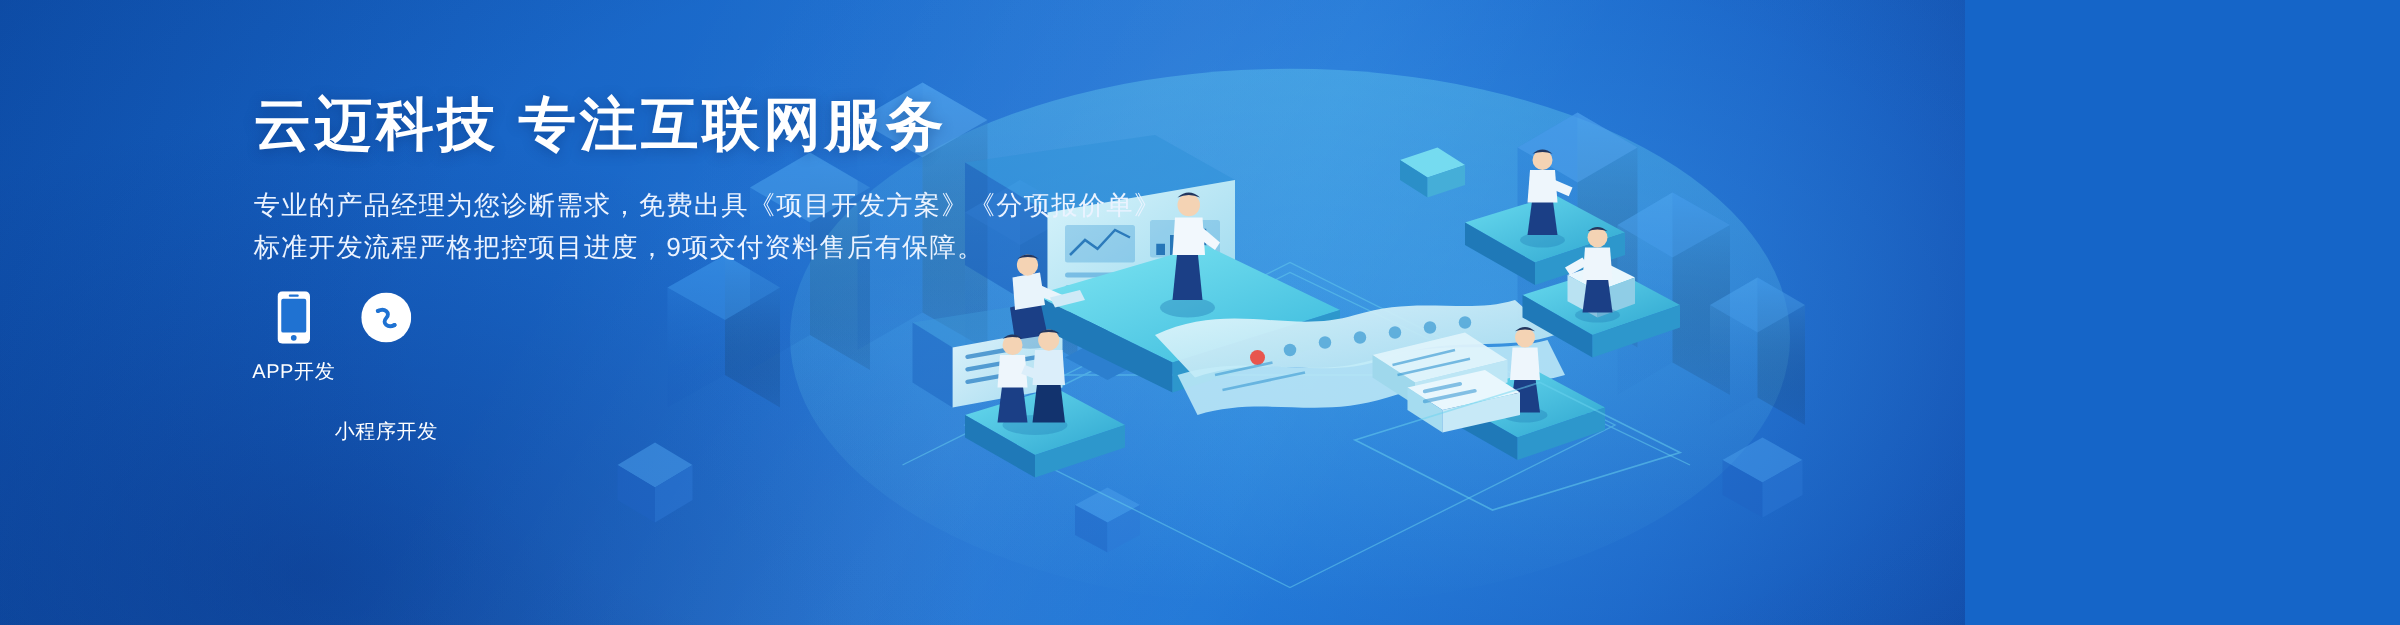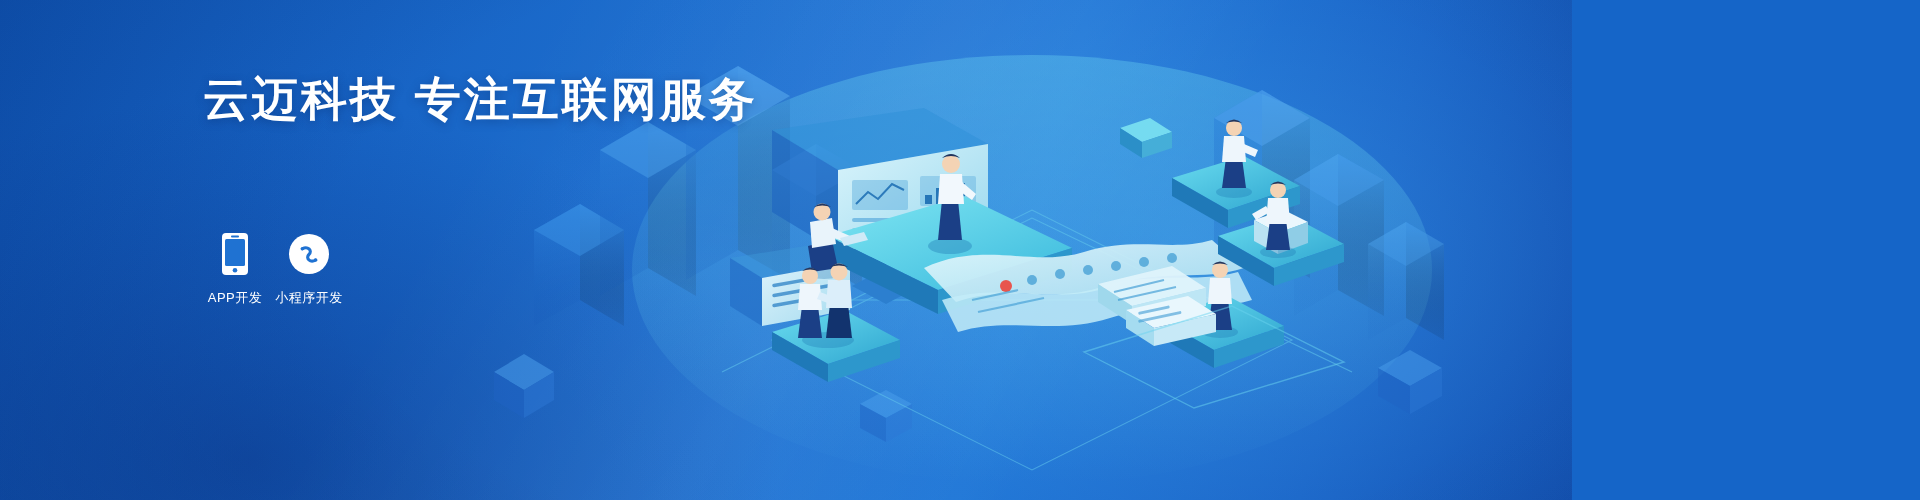--- a/index.html
+++ b/index.html
@@ -74,29 +74,29 @@
   }
   .svc-icon {
     height:44px;
     display:flex;
     align-items:center;
     justify-content:center;
   }
   .svc-icon svg { display:block; fill:#ffffff; }
   .svc-label {
     margin-top:14px;
-    font-size:13px;
+    font-size:16px;
     line-height:16px;
     color:#ffffff;
     white-space:nowrap;
     letter-spacing:0.5px;
     text-align:right;
   }
   .svc:nth-child(1){ width:74px; }
-  .svc:nth-child(2){ width:74px; }
+  .svc:nth-child(2){ width:74px;gap:48px; }
   .svc:nth-child(3){ width:74px; }
   .svc:nth-child(4){ width:72px; }
   .svc:nth-child(5){ width:92px; }
 
   
   #art {
     position:absolute;
     right:0; top:0;
     width:1100px; height:500px;
     z-index:3;
@@ -401,20 +401,24 @@
       </g>
 
       <g stroke="#6ad4f0" stroke-width="1.4" fill="none" opacity="0.5">
         <path d="M612 352 L760 306 L872 362 L722 408 Z"></path>
       </g>
     </svg>
   </div>
 
   <div id="copy">
     <div id="headline">云迈科技 专注互联网服务</div>
+    <div id="sub">
+      <div class="subline">专业的产品经理为您诊断需求，免费出具《项目开发方案》《分项报价单》</div>
+      <div class="subline">标准开发流程严格把控项目进度，9项交付资料售后有保障。</div>
+    </div>
   </div>
 
   <div id="services">
 
     <div class="svc">
       <div class="svc-icon">
         <svg width="26" height="42" viewBox="0 0 26 42">
           <rect x="0" y="0" width="26" height="42" rx="4" fill="#ffffff"></rect>
           <rect x="3" y="6" width="20" height="27" rx="1.5" fill="#1f72d2"></rect>
           <rect x="9" y="2.6" width="8" height="1.8" rx="0.9" fill="#1f72d2"></rect>

